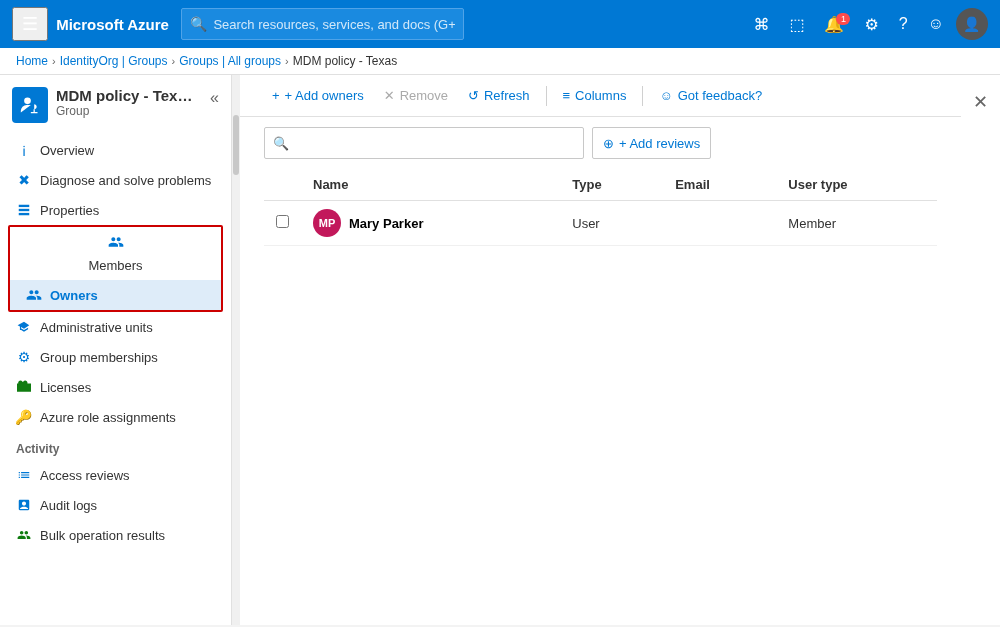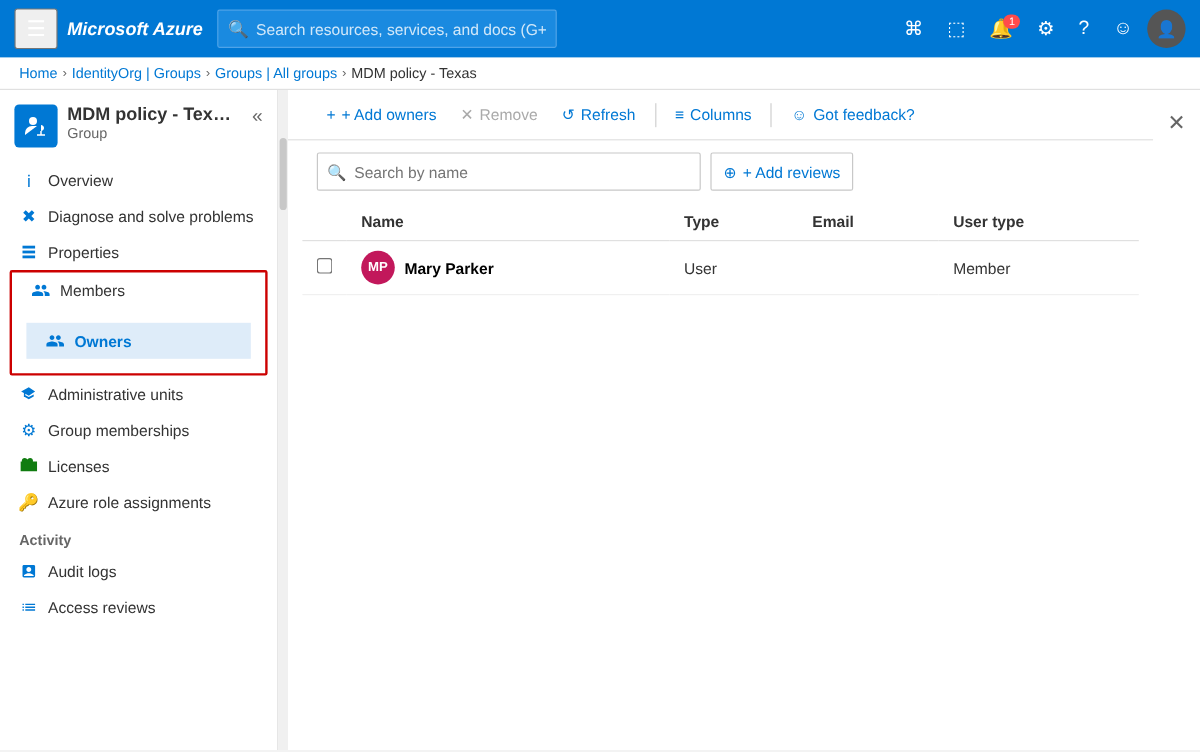--- a/index.html
+++ b/index.html
@@ -19,21 +19,20 @@
       font-size: 18px;
       cursor: pointer;
       padding: 4px 8px;
     }
     .top-nav-logo {
       color: white;
       font-weight: 600;
       font-size: 15px;
       white-space: nowrap;
       margin-right: 4px;
-      font-style: italic;
     }
     .top-nav-search {
       flex: 1;
       max-width: 440px;
       display: flex;
       align-items: center;
       background: #1a8ae0;
       border: 1px solid #4fa3e8;
       border-radius: 2px;
       padding: 0 8px;
@@ -250,21 +249,21 @@
       border-radius: 2px;
       padding: 0 10px;
       height: 32px;
       cursor: pointer;
       color: #0078d4;
       font-size: 13px;
     }
     .table-area {
       flex: 1;
       overflow-y: auto;
-      padding: 0 12px;
+      padding: 0 24px;
     }
     .data-table {
       width: 100%;
       border-collapse: collapse;
     }
     .data-table th {
       text-align: left;
       font-weight: 600;
       font-size: 13px;
       color: #333;
@@ -408,30 +407,30 @@
               <rect x="3" y="3" width="18" height="4"></rect>
               <rect x="3" y="10" width="18" height="4"></rect>
               <rect x="3" y="17" width="18" height="4"></rect>
             </svg>
         </span>
         <span>Properties</span>
       </div>
 
       <div class="highlight-box">
 
-        <div class="nav-item" style="border:none; margin:0;">
+        <div class="nav-item" style="border:none; margin:0;flex-direction:column;">
           <span class="nav-icon blue">
             <svg width="16" height="16" viewBox="0 0 24 24" fill="#0078d4">
               <path d="M16 11c1.66 0 2.99-1.34 2.99-3S17.66 5 16 5c-1.66 0-3 1.34-3 3s1.34 3 3 3zm-8 0c1.66 0 2.99-1.34 2.99-3S9.66 5 8 5C6.34 5 5 6.34 5 8s1.34 3 3 3zm0 2c-2.33 0-7 1.17-7 3.5V19h14v-2.5c0-2.33-4.67-3.5-7-3.5zm8 0c-.29 0-.62.02-.97.05 1.16.84 1.97 1.97 1.97 3.45V19h6v-2.5c0-2.33-4.67-3.5-7-3.5z"></path>
             </svg>
           </span>
           <span>Members</span>
         </div>
 
-        <div class="nav-item active" style="border:none; margin:12px;">
+        <div class="nav-item active" style="border:none; margin:0;">
           <span class="nav-icon" style="color:#0078d4;">
             <svg width="16" height="16" viewBox="0 0 24 24" fill="#0078d4">
               <path d="M16 11c1.66 0 2.99-1.34 2.99-3S17.66 5 16 5c-1.66 0-3 1.34-3 3s1.34 3 3 3zm-8 0c1.66 0 2.99-1.34 2.99-3S9.66 5 8 5C6.34 5 5 6.34 5 8s1.34 3 3 3zm0 2c-2.33 0-7 1.17-7 3.5V19h14v-2.5c0-2.33-4.67-3.5-7-3.5zm8 0c-.29 0-.62.02-.97.05 1.16.84 1.97 1.97 1.97 3.45V19h6v-2.5c0-2.33-4.67-3.5-7-3.5z"></path>
             </svg>
           </span>
           <span>Owners</span>
         </div>
       </div>
 
 
@@ -462,35 +461,43 @@
       <div class="nav-item">
         <span class="nav-icon orange">🔑</span>
         <span>Azure role assignments</span>
       </div>
 
       <div class="nav-section-label">Activity</div>
 
       <div class="nav-item">
         <span class="nav-icon blue">
           <svg width="14" height="14" viewBox="0 0 24 24" fill="#0078d4">
+              <path d="M3 13h2v-2H3v2zm0 4h2v-2H3v2zm0-8h2V7H3v2zm4 4h14v-2H7v2zm0 4h14v-2H7v2zM7 7v2h14V7H7z"></path>
+            </svg>
+        </span>
+        <span>Access reviews</span>
+      </div>
+
+      <div class="nav-item">
+        <span class="nav-icon blue">
+          <svg width="14" height="14" viewBox="0 0 24 24" fill="#0078d4">
               <path d="M19 3H5c-1.1 0-2 .9-2 2v14c0 1.1.9 2 2 2h14c1.1 0 2-.9 2-2V5c0-1.1-.9-2-2-2zm-7 3c1.93 0 3.5 1.57 3.5 3.5S13.93 13 12 13s-3.5-1.57-3.5-3.5S10.07 6 12 6zm7 13H5v-.23c0-.62.28-1.2.76-1.58C7.47 15.82 9.64 15 12 15s4.53.82 6.24 2.19c.48.38.76.97.76 1.58V19z"></path>
             </svg>
         </span>
         <span>Audit logs</span>
       </div>
 
       <div class="nav-item">
-        <span class="nav-icon blue">
-          <svg width="14" height="14" viewBox="0 0 24 24" fill="#0078d4">
-              <path d="M3 13h2v-2H3v2zm0 4h2v-2H3v2zm0-8h2V7H3v2zm4 4h14v-2H7v2zm0 4h14v-2H7v2zM7 7v2h14V7H7z"></path>
-            </svg>
+        <span class="nav-icon green">
+          <svg width="14" height="14" viewBox="0 0 24 24" fill="#107c10">
+            <path d="M16 11c1.66 0 2.99-1.34 2.99-3S17.66 5 16 5c-1.66 0-3 1.34-3 3s1.34 3 3 3zm-8 0c1.66 0 2.99-1.34 2.99-3S9.66 5 8 5C6.34 5 5 6.34 5 8s1.34 3 3 3zm0 2c-2.33 0-7 1.17-7 3.5V19h14v-2.5c0-2.33-4.67-3.5-7-3.5zm8 0c-.29 0-.62.02-.97.05 1.16.84 1.97 1.97 1.97 3.45V19h6v-2.5c0-2.33-4.67-3.5-7-3.5z"></path>
+          </svg>
         </span>
-        <span>Access reviews</span>
-      </div>
-
+        <span>Bulk operation results</span>
+      </div>
     </div>
   </div>
 
   <div class="scrollbar-area">
     <div class="scrollbar-thumb"></div>
   </div>
 
   <div class="content-area">
 
     <div class="toolbar">
@@ -514,21 +521,20 @@
       <div class="toolbar-divider"></div>
       <button class="toolbar-btn">
         <span>☺</span>
         <span>Got feedback?</span>
       </button>
     </div>
 
     <div class="search-filter-row">
       <div class="search-box">
         <span class="search-box-icon">🔍</span>
-        <input type="text" placeholder="Search by name" style="">
       </div>
       <button class="add-filter-btn">
         <span>⊕</span>
         <span>+ Add reviews</span>
       </button>
     </div>
 
     <div class="table-area">
       <table class="data-table">
         <thead>

